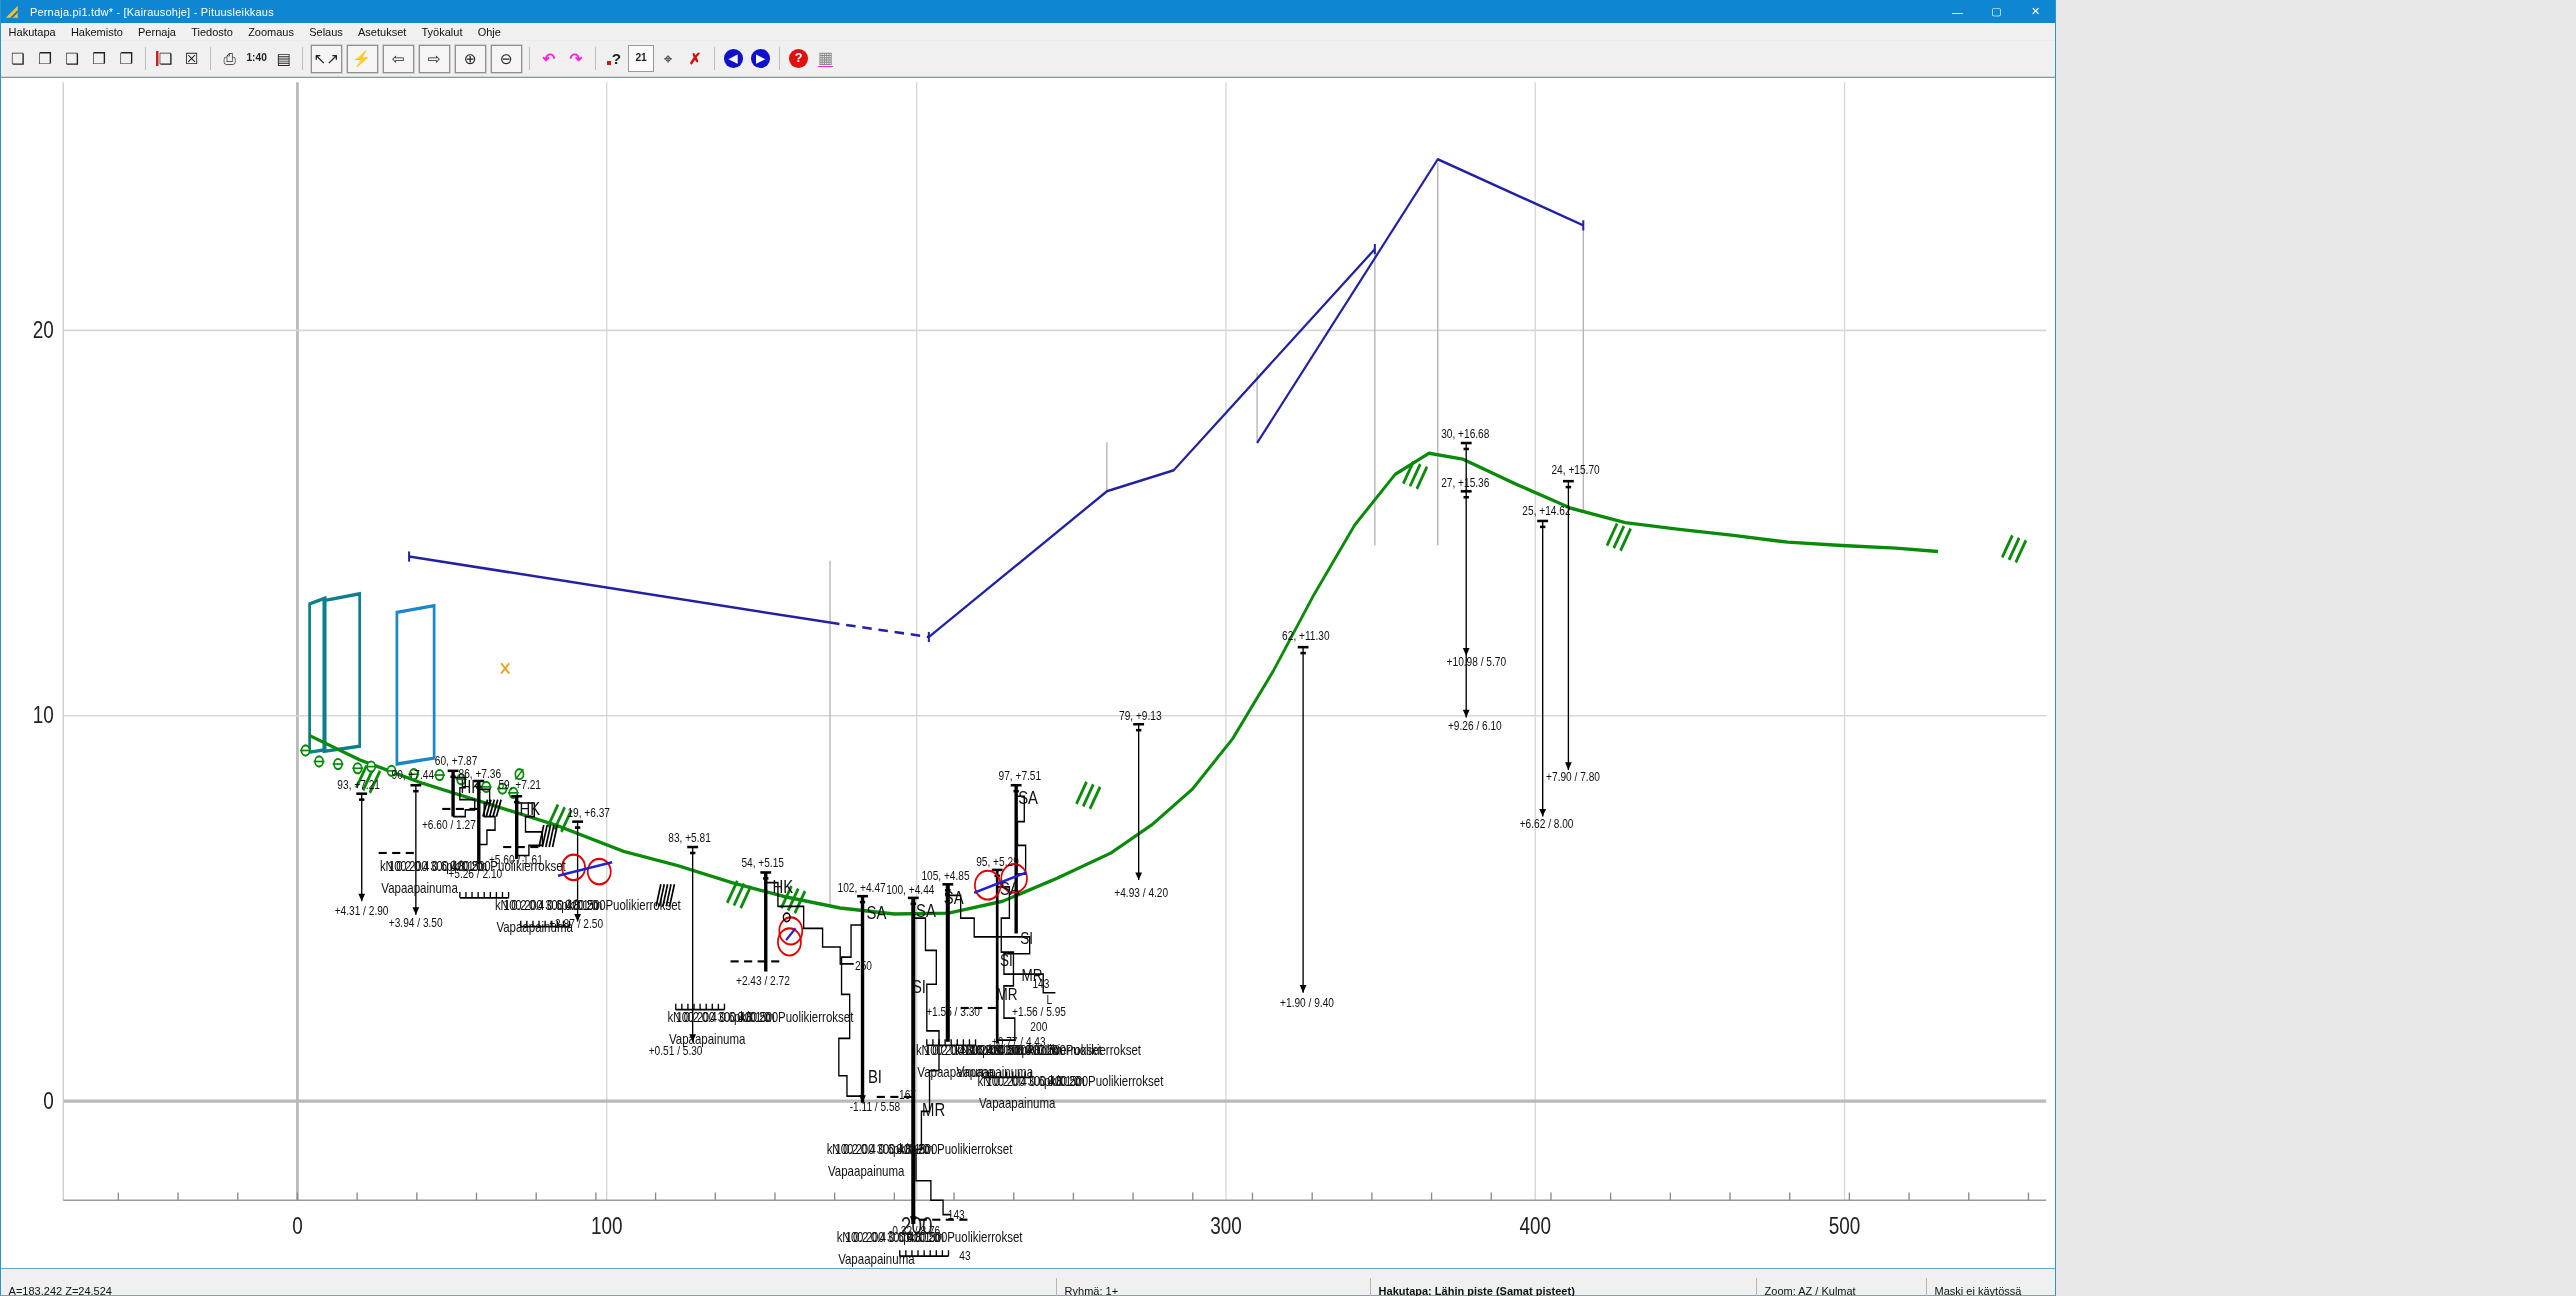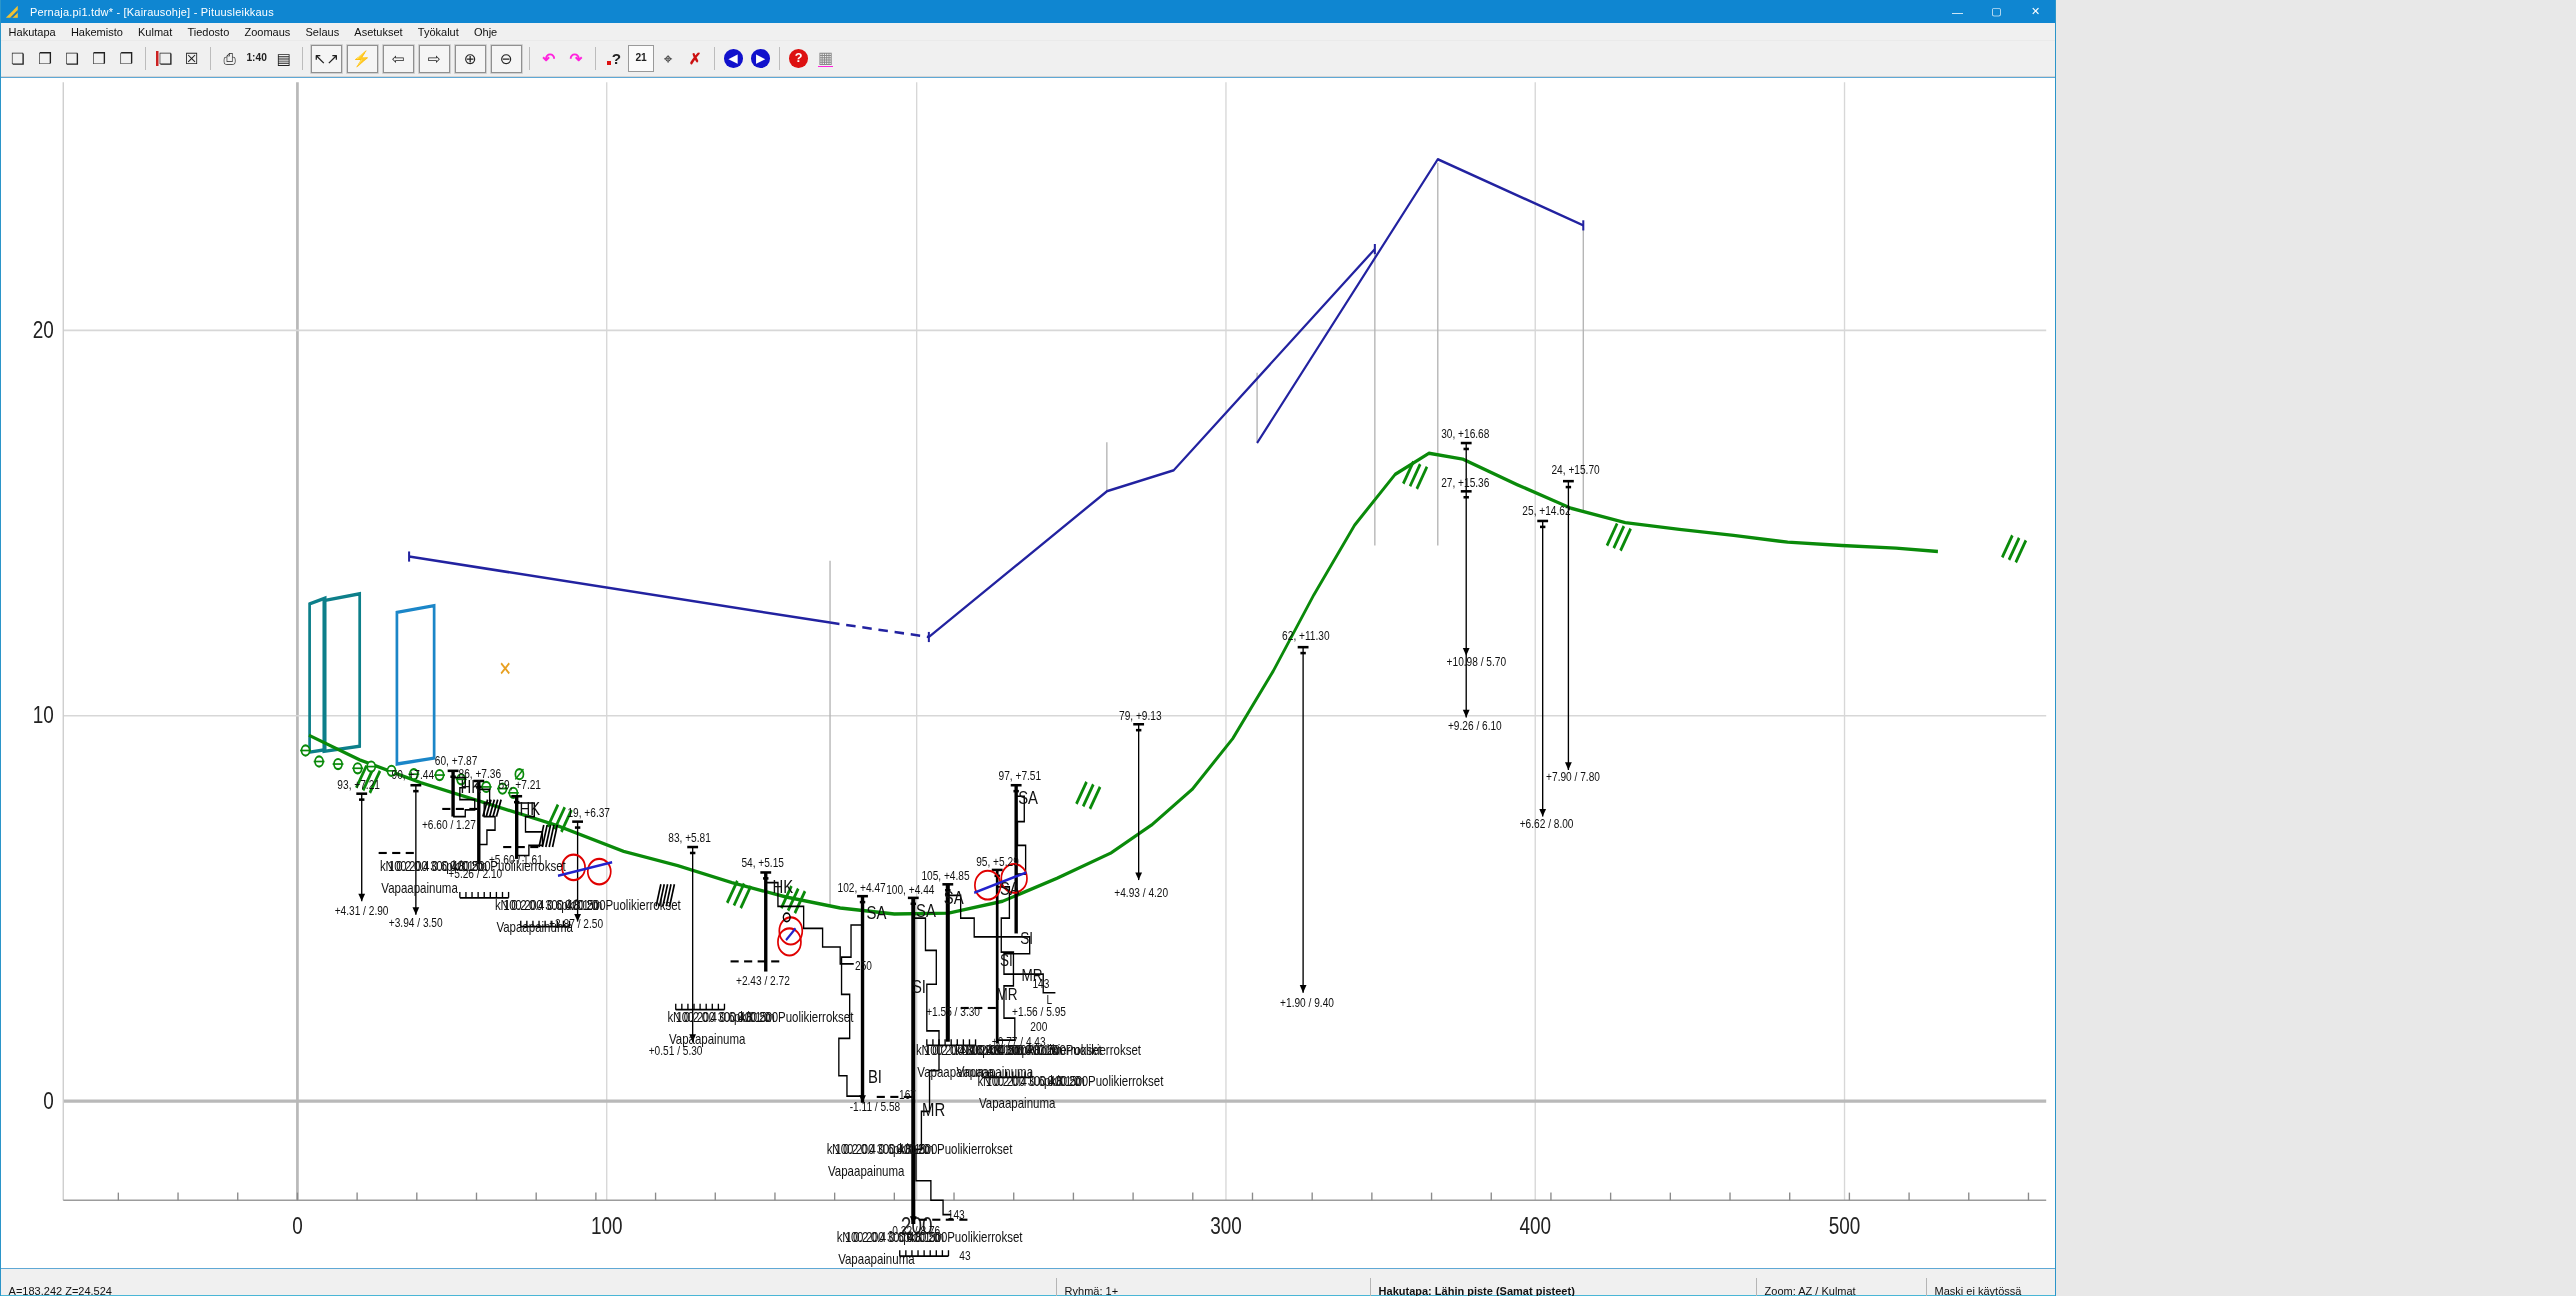--- a/index.html
+++ b/index.html
@@ -71,21 +71,21 @@
     <div class="win-controls" id="win-controls">
         <div class="win-btn">—</div>
         <div class="win-btn">▢</div>
         <div class="win-btn">✕</div>
       </div>
   </div>
 
   <div class="menubar" id="menubar">
       <div class="menu-item">Hakutapa</div>
       <div class="menu-item">Hakemisto</div>
-      <div class="menu-item">Kulmat</div>
+      <div class="menu-item">Pernaja</div>
       <div class="menu-item">Tiedosto</div>
       <div class="menu-item">Zoomaus</div>
       <div class="menu-item">Selaus</div>
       <div class="menu-item">Asetukset</div>
       <div class="menu-item">Työkalut</div>
       <div class="menu-item">Ohje</div>
     </div>
 
   <div class="toolbar" id="toolbar">
       <div class="tb-btn">

